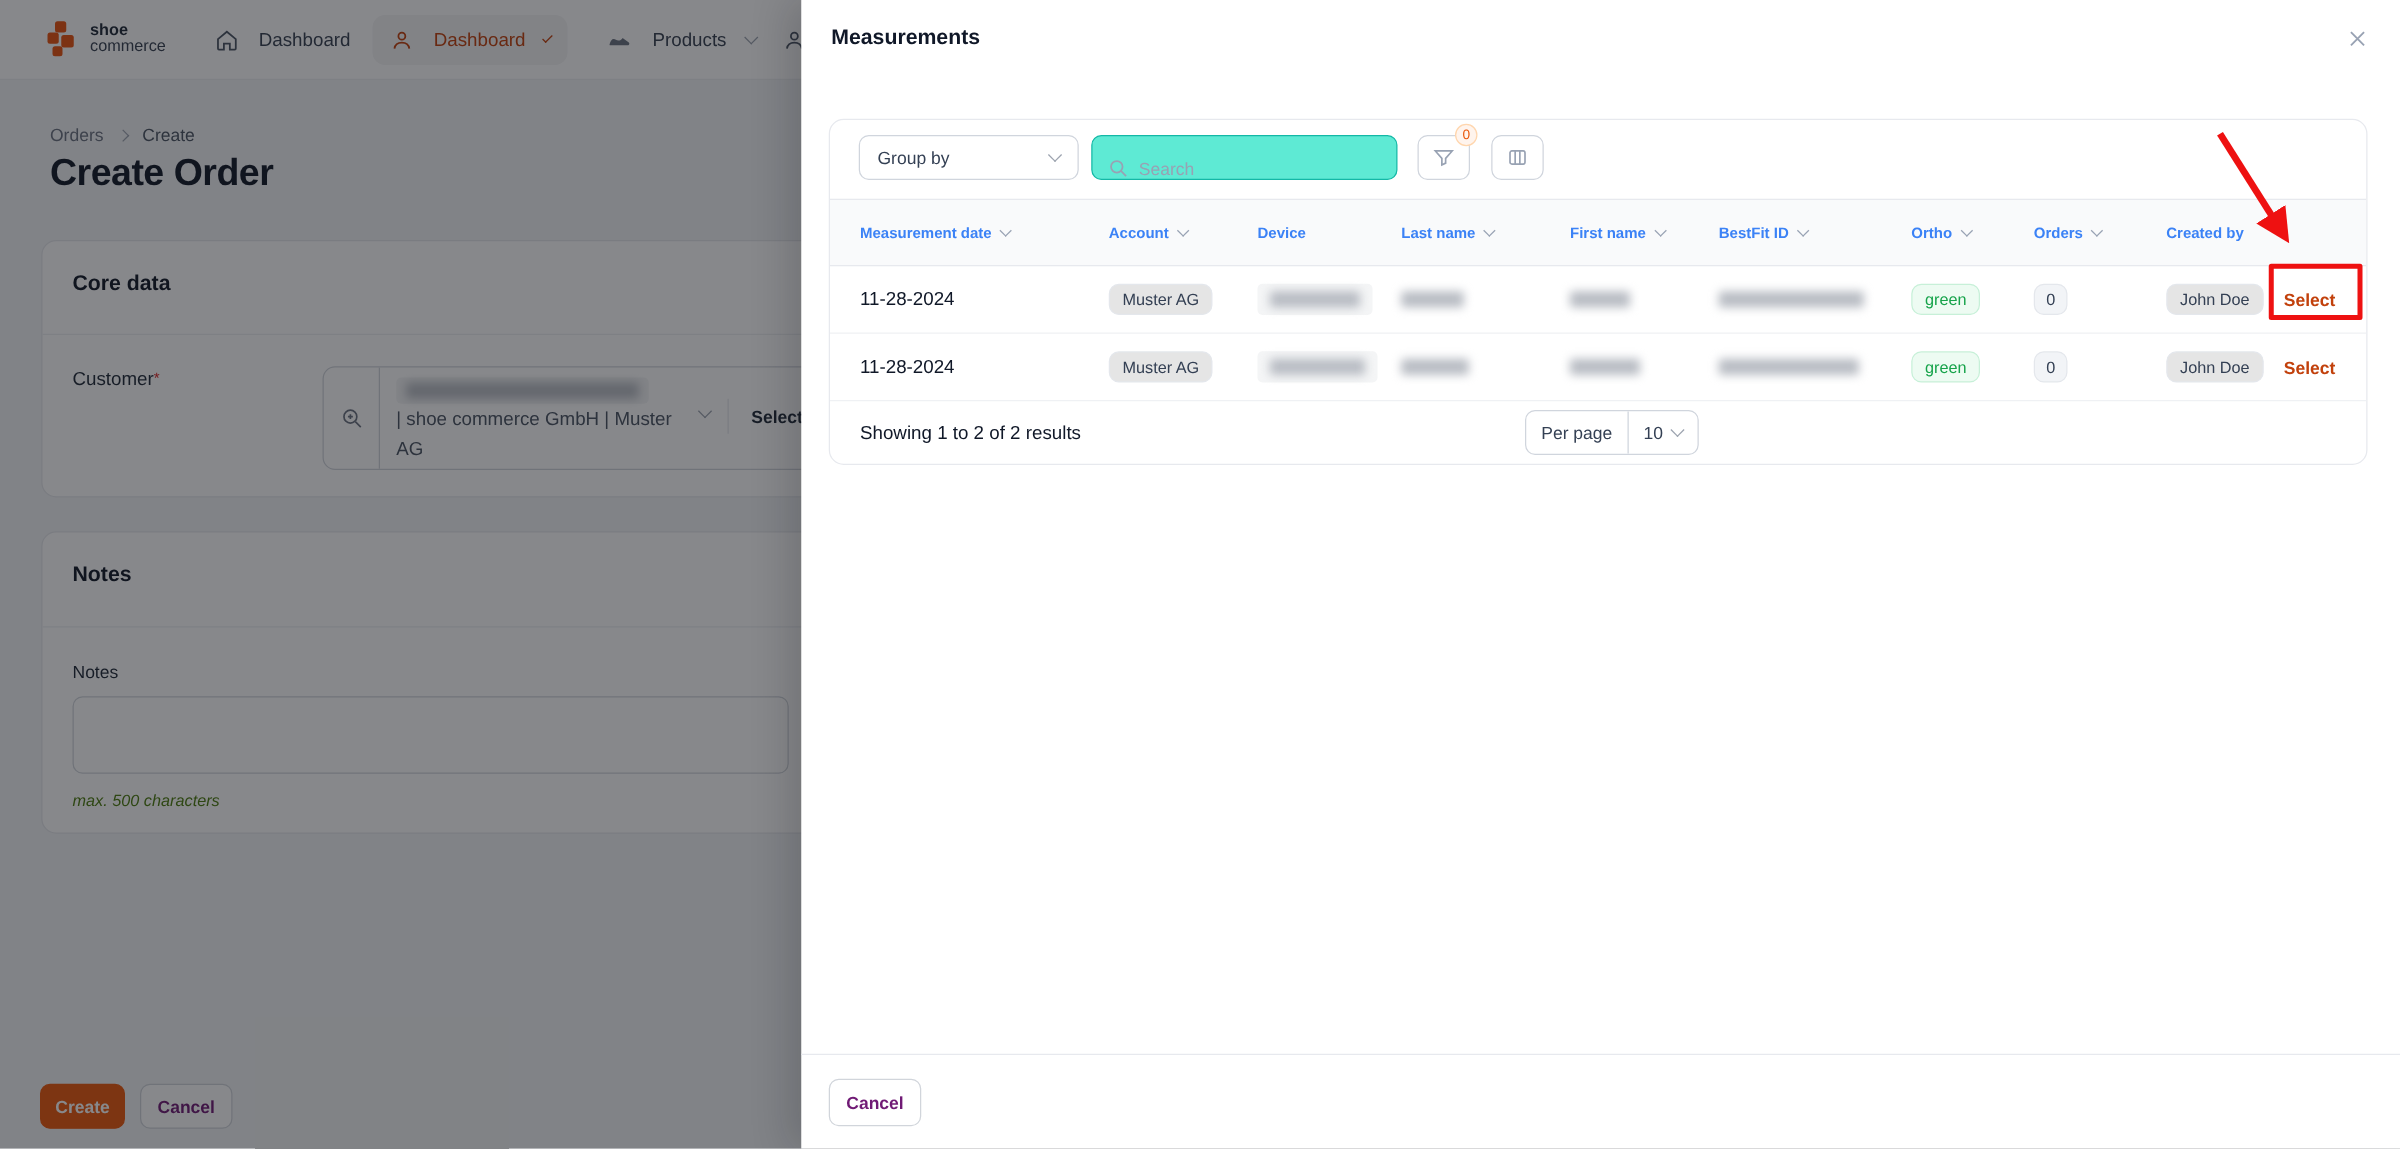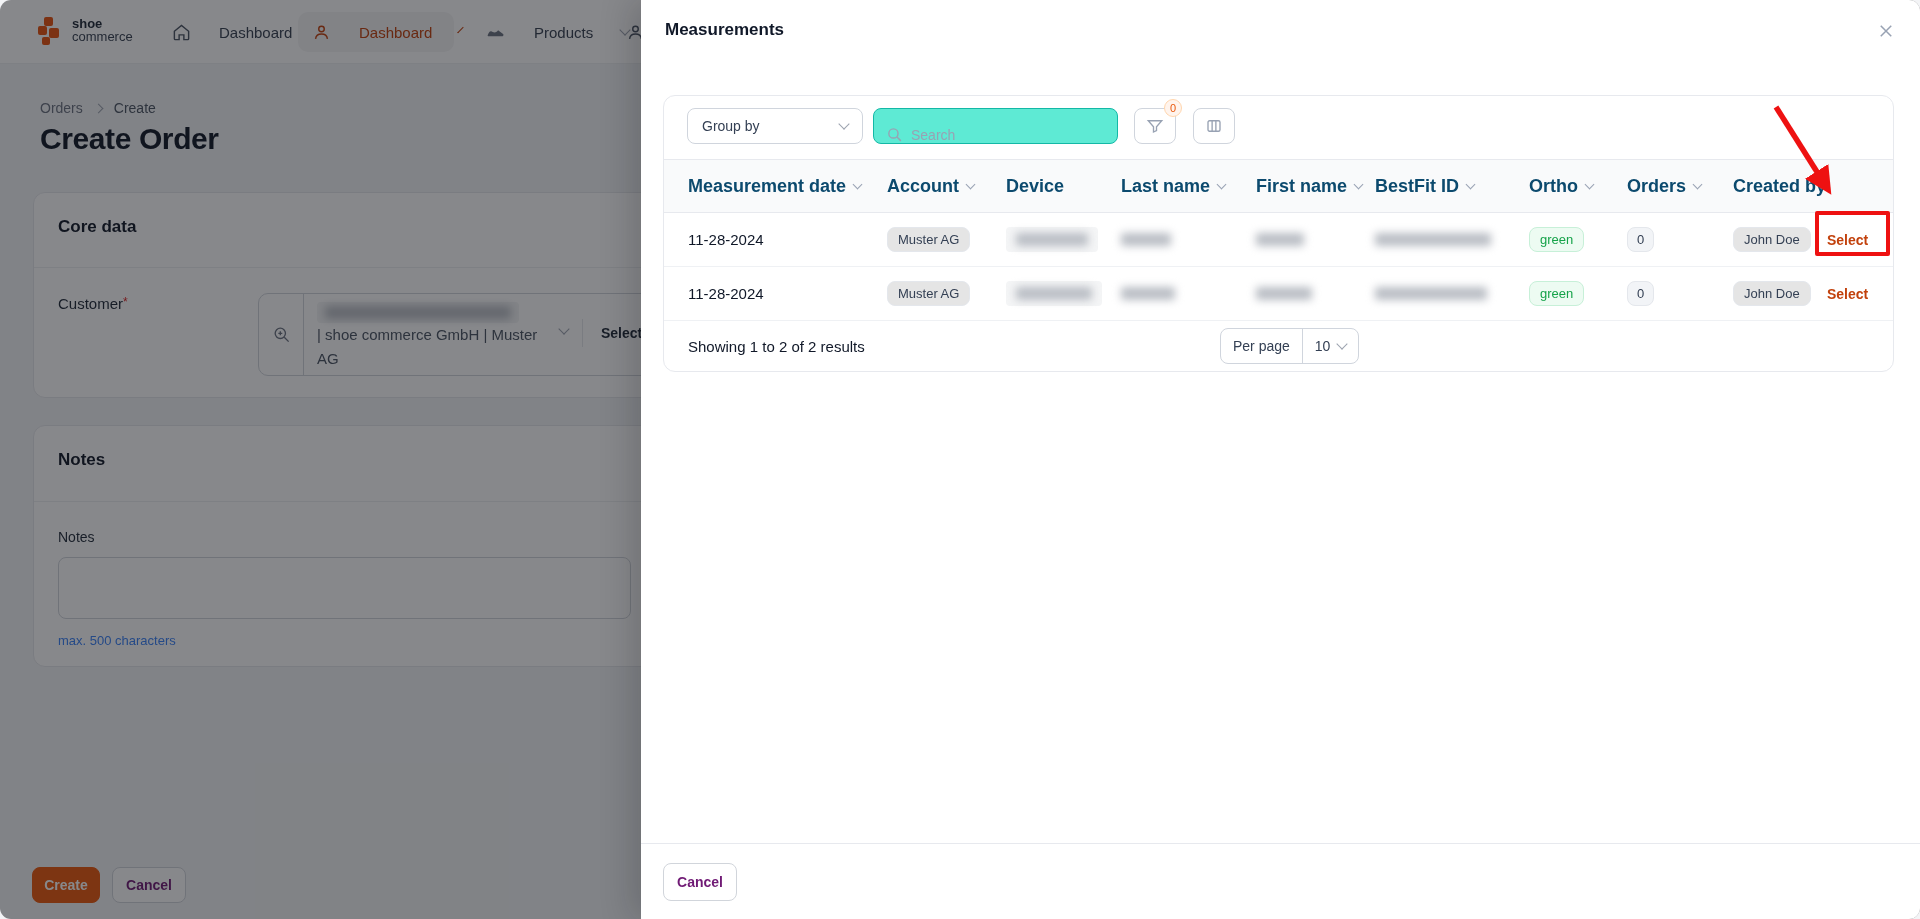--- a/index.html
+++ b/index.html
@@ -1,33 +1,33 @@
 <!DOCTYPE html>
 <html><head>
 <meta charset="utf-8">
 <style>
   * { margin:0; padding:0; box-sizing:border-box; }
   html,body { width:1920px; height:919px; overflow:hidden; background:#f3f4f6;
               font-family:"Liberation Sans", sans-serif; }
-  .stage { position:absolute; left:0; top:0; width:1920px; height:919px; overflow:hidden;border-radius:11px; }
+  .stage { position:absolute; left:0; top:0; width:1920px; height:919px; overflow:hidden; }
 
   
   .navbar { position:absolute; left:0; top:0; width:1920px; height:64px; background:#ffffff;
             border-bottom:1px solid #eceef1; z-index:0; }
   .brand { position:absolute; left:38px; top:15px; display:flex; gap:8px; align-items:center; }
   .brand-logo { width:26px; height:30px; position:relative; }
   .brand-logo i { position:absolute; background:#e8530e; border-radius:2px; }
   .brand-logo i:nth-child(1){ left:6px; top:2px;  width:9px; height:9px; }
   .brand-logo i:nth-child(2){ left:0;   top:11px; width:9px; height:9px; }
   .brand-logo i:nth-child(3){ left:11px;top:13px; width:10px;height:10px;}
   .brand-logo i:nth-child(4){ left:4px; top:22px; width:8px; height:8px; }
   .brand-text { line-height:13px; }
   .brand-text b { display:block; font-size:13px; color:#1f2937; font-weight:700; }
   .brand-text span { display:block; font-size:13px; color:#374151; }
-  .nav-item { position:absolute; top:12px; height:40px; display:flex; align-items:center; gap:28px;
+  .nav-item { position:absolute; top:12px; height:40px; display:flex; align-items:center; gap:16px;
               font-size:15px; color:#374151; padding:0 14px; border-radius:10px; cursor:default; }
   .nav-item svg { flex:0 0 auto; }
   .nav-dashboard { left:158px; }
   .nav-customers { left:298px; background:#f4f4f5; color:#c2410c; font-weight:500; width:156px; }
   .nav-products  { left:472px; }
   .nav-partial   { left:612px; }
   .chev { width:8px; height:8px; border-right:1.6px solid #9ca3af; border-bottom:1.6px solid #9ca3af;
           transform:rotate(45deg); display:inline-block; margin-top:-4px; }
   .chev.orange { border-color:#c2410c; }
 
@@ -57,21 +57,21 @@
   .customer-chev { position:absolute; left:333px; top:37px; }
   .customer-select { position:absolute; left:358px; top:30px; font-size:14px; font-weight:600; color:#1f2937;
                      border-left:1px solid #e5e7eb; padding:6px 0 6px 18px; }
 
   .redacted { background:#b9bdc4; border-radius:2px; filter:blur(4px); height:13px; display:inline-block; }
   .plate { background:#f4f5f6; border-radius:4px; padding:6px 10px; display:inline-flex; align-items:center; }
 
   .notes-textarea { position:absolute; left:24px; top:131px; width:573px; height:62px;
                     border:1px solid #d1d5db; border-radius:8px; background:#fff; resize:none;
                     font-family:"Liberation Sans", sans-serif; font-size:14px; padding:8px; color:#111827; }
-  .notes-helper { position:absolute; left:24px; top:207px; font-size:13px; color:#3b82f6; }
+  .notes-helper { position:absolute; left:24px; top:207px; font-size:13px; color:#4d7c0f;font-style:italic; }
 
   .btn { display:inline-flex; align-items:center; justify-content:center; border-radius:8px;
          font-size:14px; font-weight:600; cursor:default; }
   .btn-primary { background:#ea580c; color:#fff; border:1px solid #ea580c; }
   .btn-outline { background:#fff; color:#701a75; border:1px solid #d1d5db; }
   .page-create { position:absolute; left:32px; top:803px; width:68px; height:36px; }
   .page-cancel { position:absolute; left:112px; top:803px; width:74px; height:36px; }
 
   
   .backdrop { position:absolute; left:0; top:0; width:1920px; height:919px;
@@ -100,21 +100,21 @@
   .btn-filter { left:470px; }
   .btn-columns { left:529px; }
   .filter-badge { position:absolute; left:500px; top:-9px; min-width:18px; height:18px; padding:0 5px;
                   background:#fff4ed; border:1px solid #ffd6ae; color:#ea580c; border-radius:9px;
                   font-size:11px; display:flex; align-items:center; justify-content:center; z-index:3; }
 
   .tgrid { display:grid; grid-template-columns:199px 119px 115px 135px 119px 154px 98px 106px 94px 60px;
            align-items:center; padding-left:24px; }
   .thead { position:absolute; left:0; top:63px; width:100%; height:54px; background:#f9fafb;
            border-top:1px solid #e7e9ee; border-bottom:1px solid #e7e9ee; }
-  .th { font-size:18px; font-weight:600; color:#0c4a6e; display:flex; align-items:center; gap:8px; }
+  .th { font-size:12px; font-weight:600; color:#3b82f6; display:flex; align-items:center; gap:8px; }
   .th .chev { border-color:#98a2b3; width:7px; height:7px; }
   .trow { position:absolute; left:0; width:100%; height:54px; border-bottom:1px solid #eff1f4; }
   .trow.r0 { top:117px; } .trow.r1 { top:171px; }
   .td { font-size:15px; color:#101828; display:flex; align-items:center; }
   .pill { display:inline-flex; align-items:center; justify-content:center; border:1px solid #e4e7ec;
           background:#e5e5e5; border-radius:8px; font-size:13px; color:#344054; padding:4px 10px; }
   .pill-num { background:#f2f4f7; padding:4px 9px; }
   .badge-green { display:inline-flex; align-items:center; border:1px solid #c7f0d8; background:#edfbf2;
                  color:#16a34a; border-radius:8px; font-size:13px; padding:4px 10px; }
   .select-link { color:#c2410c; font-weight:700; font-size:14px; cursor:default; }

